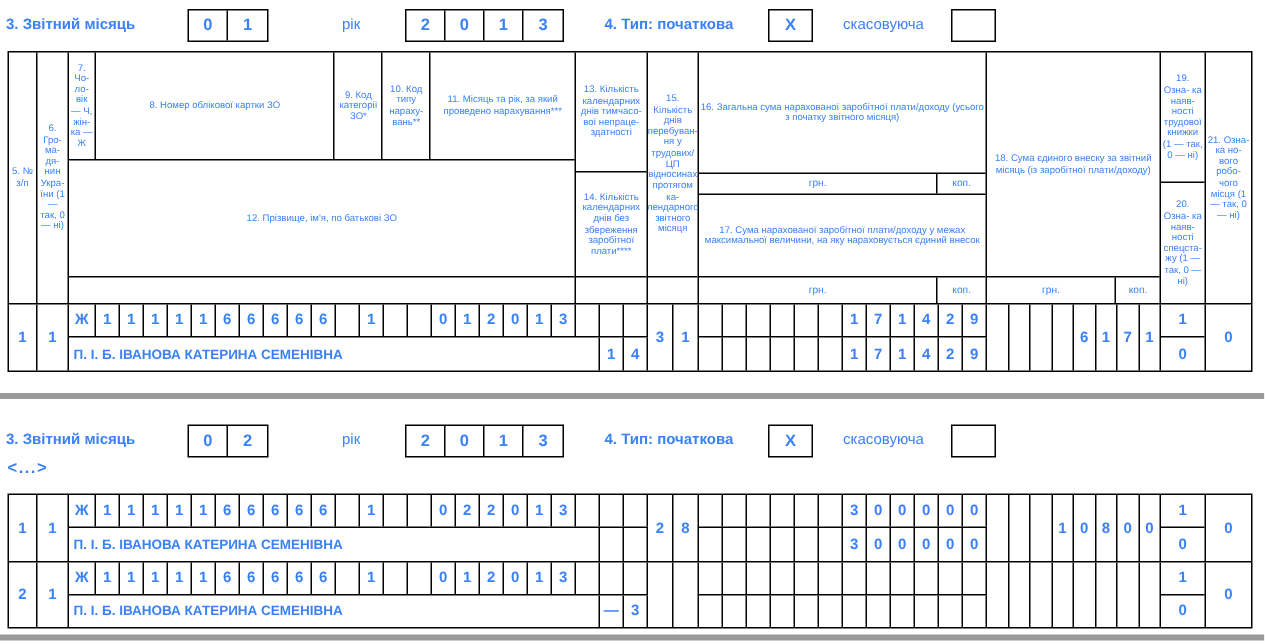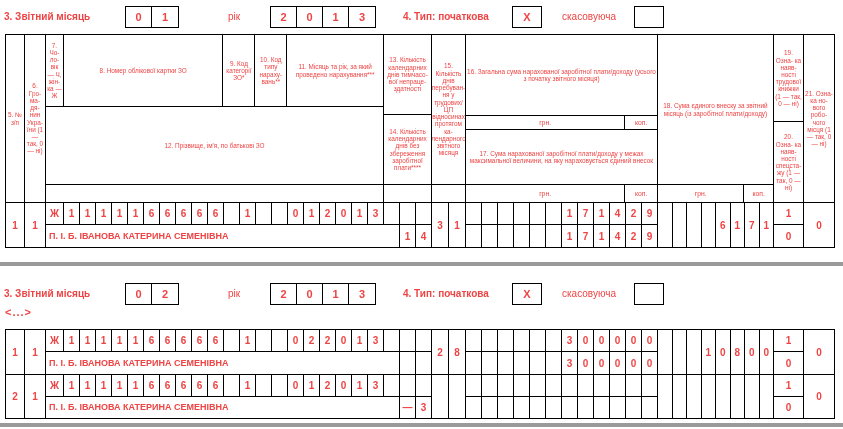--- a/index.html
+++ b/index.html
@@ -1,18 +1,18 @@
 <!DOCTYPE html>
 <html><head>
 <meta charset="utf-8">
 <style>
   html,body{margin:0;padding:0;background:#fff;}
   *{box-sizing:border-box;min-width:0;}
   .report{position:relative;width:843px;height:429px;background:#fff;
-    font-family:"Liberation Sans",sans-serif;color:#ef4444;overflow:hidden;}
+    font-family:"Liberation Sans",sans-serif;color:#3b82f6;overflow:hidden;}
 
   
   .bar{position:absolute;left:4px;height:24px;width:835px;}
   .bar .lbl{position:absolute;top:5px;font-size:10px;font-weight:bold;white-space:nowrap;}
   .bar .lbl2{position:absolute;top:5px;font-size:10px;white-space:nowrap;}
   .fbox{position:absolute;top:0;display:flex;border:1.5px solid #000;height:22px;background:#fff;}
   .fbox span{width:26px;display:flex;align-items:center;justify-content:center;
     border-right:1px solid #000;font-size:11px;font-weight:bold;}
   .fbox span:last-child{border-right:none;}
   .xbox{position:absolute;top:0;width:30px;height:22px;border:1.5px solid #000;

